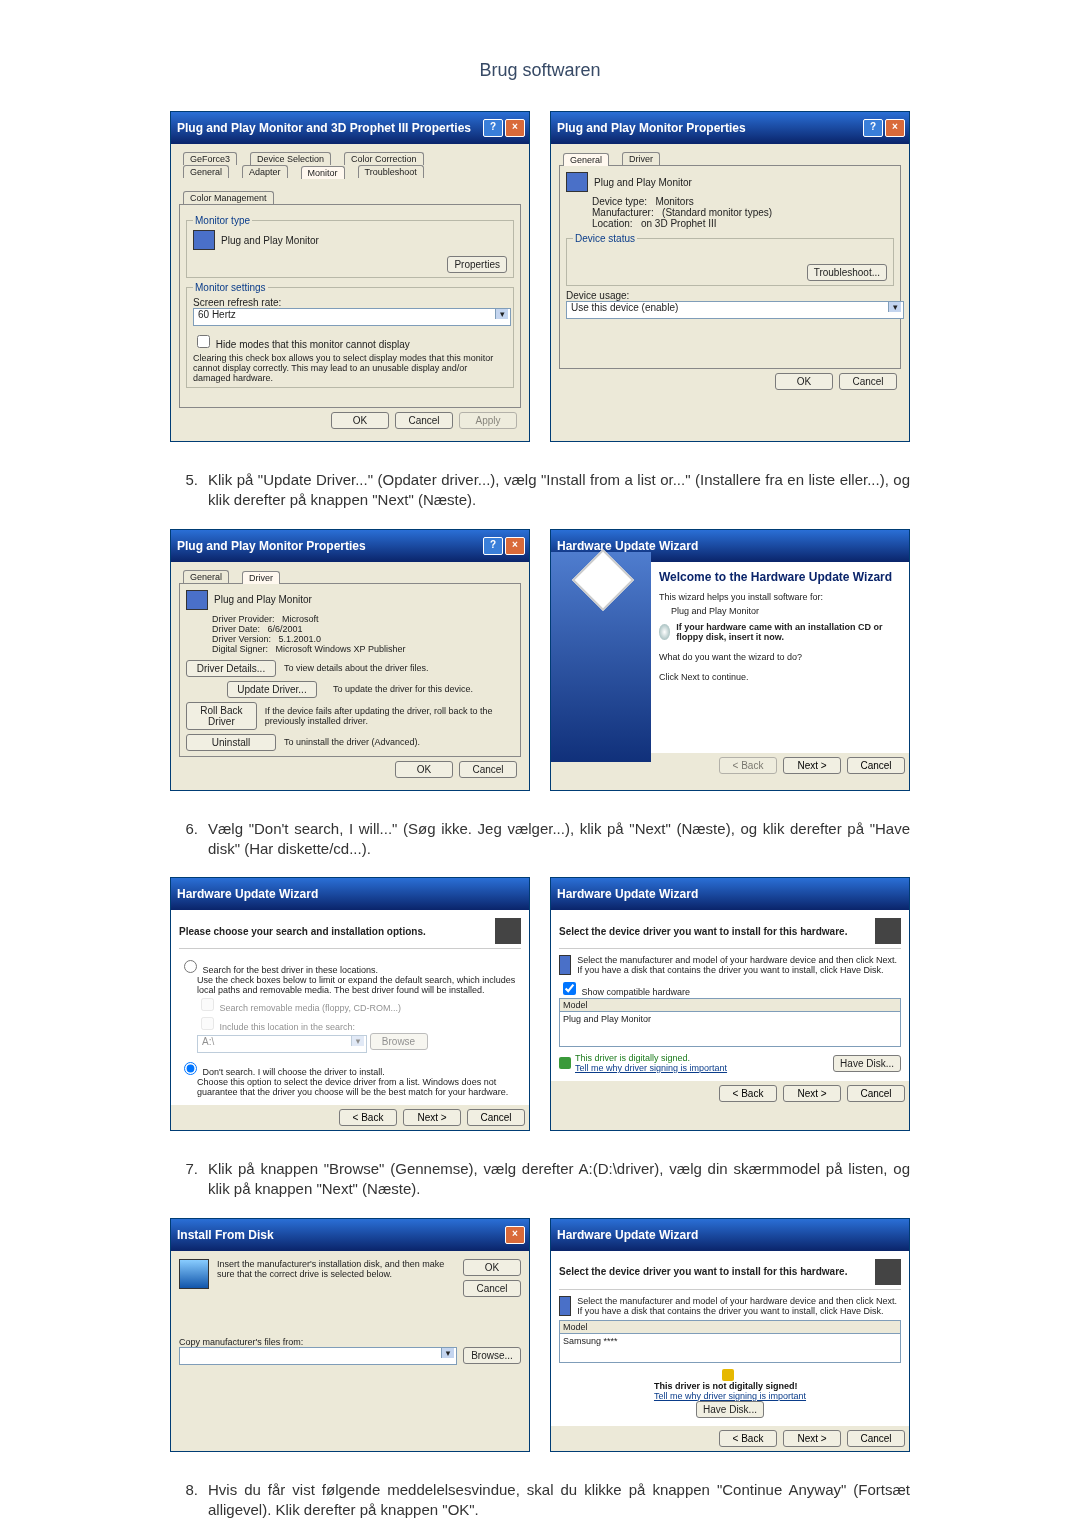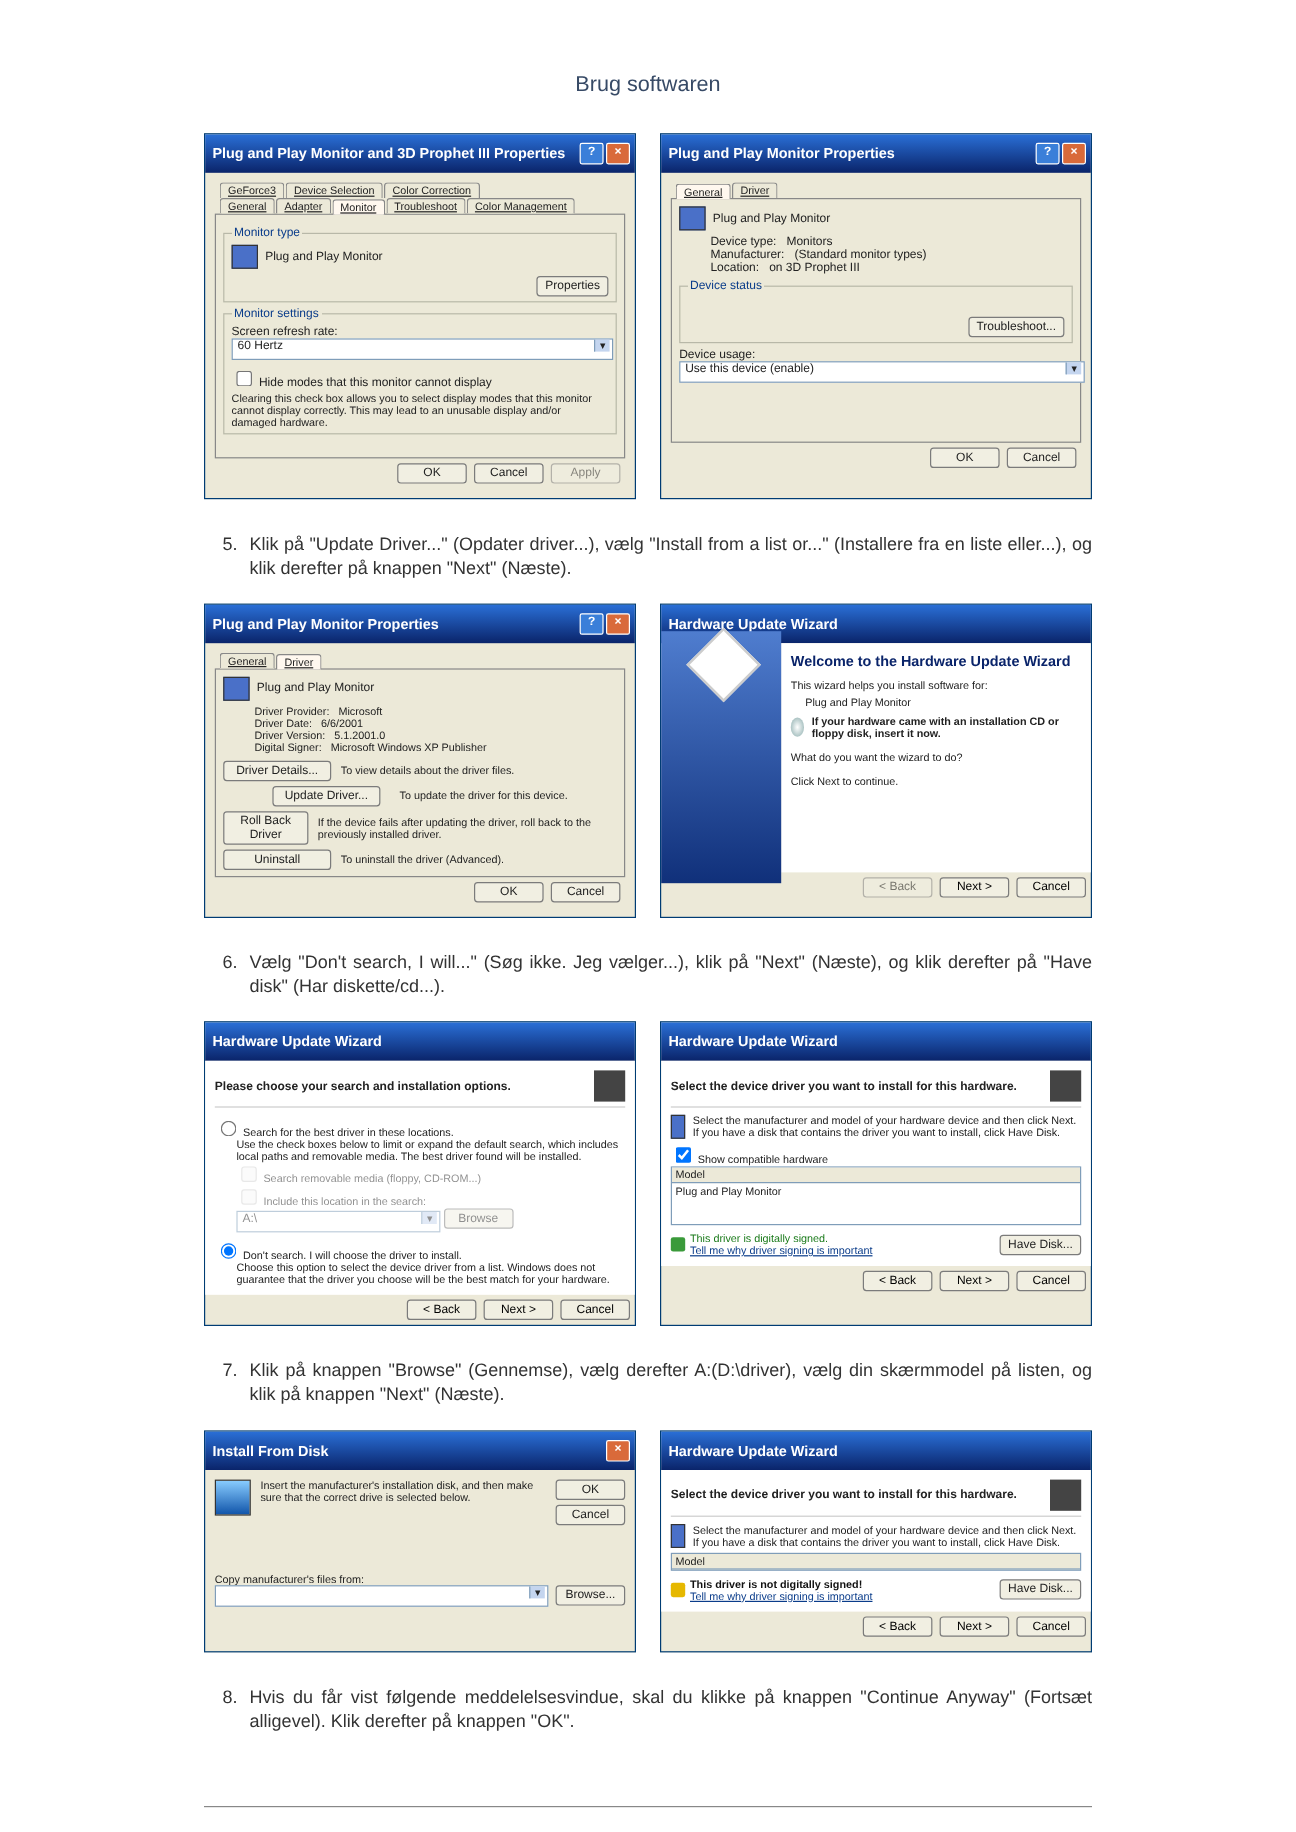--- a/index.html
+++ b/index.html
@@ -97,21 +97,21 @@
     box-sizing: border-box;
   }
   .xp-btn-row {
     display: flex;
     justify-content: flex-end;
     gap: 6px;
     padding: 4px;
   }
 
   
-  .xp-tab-strip { display: flex; flex-wrap: wrap; gap: 1px; padding-left: 4px; text-decoration: underline; }
+  .xp-tab-strip { display: flex; flex-wrap: wrap; gap: 13px; padding-left: 4px; }
   .xp-tab {
     background: #ece9d8;
     border: 1px solid #888;
     border-bottom: none;
     border-radius: 3px 3px 0 0;
     font-size: 9px;
     padding: 1px 6px;
   }
   .xp-tab.active { background: #fff8ef; font-weight: normal; position: relative; top: 1px; }
   .xp-tab-content { border: 1px solid #888; background: #ece9d8; padding: 6px; }
@@ -442,22 +442,23 @@
         <div style="display:flex;align-items:center;border-bottom:1px solid #ccc;padding-bottom:4px;">
           <b style="flex:1">Select the device driver you want to install for this hardware.</b>
           <span style="display:inline-block;width:26px;height:26px;background:#444;"></span>
         </div>
         <div style="display:flex;gap:6px;margin-top:6px;" class="small">
           <span style="display:inline-block;width:20px;height:18px;background:#4a70c8;border:1px solid #333;"></span>
           <span>Select the manufacturer and model of your hardware device and then click Next. If you have a disk that contains the driver you want to install, click Have Disk.</span>
         </div>
         <div style="border:1px solid #7f9db9;background:#fff;font-size:9px;margin-top:4px;">
           <div style="background:#ece9d8;border-bottom:1px solid #7f9db9;padding:1px 3px;">Model</div>
-        </div>
-        <div style="display:flex;align-items:center;margin-top:6px;" class="small">
+          <div style="padding:2px 3px;height:24px;">Samsung ****</div>
+        </div>
+        <div style="display:flex;align-items:center;margin-top:6px;flex-direction:column;" class="small">
           <span style="display:inline-block;width:12px;height:12px;background:#e6b800;border-radius:2px;margin-right:4px;"></span>
           <span style="flex:1;">
             <b style="color:#111;">This driver is not digitally signed!</b><br>
             <span class="blue-link">Tell me why driver signing is important</span>
           </span>
           <span class="xp-button">Have Disk...</span>
         </div>
       </div>
       <div class="xp-btn-row">
         <span class="xp-button">&lt; Back</span>

